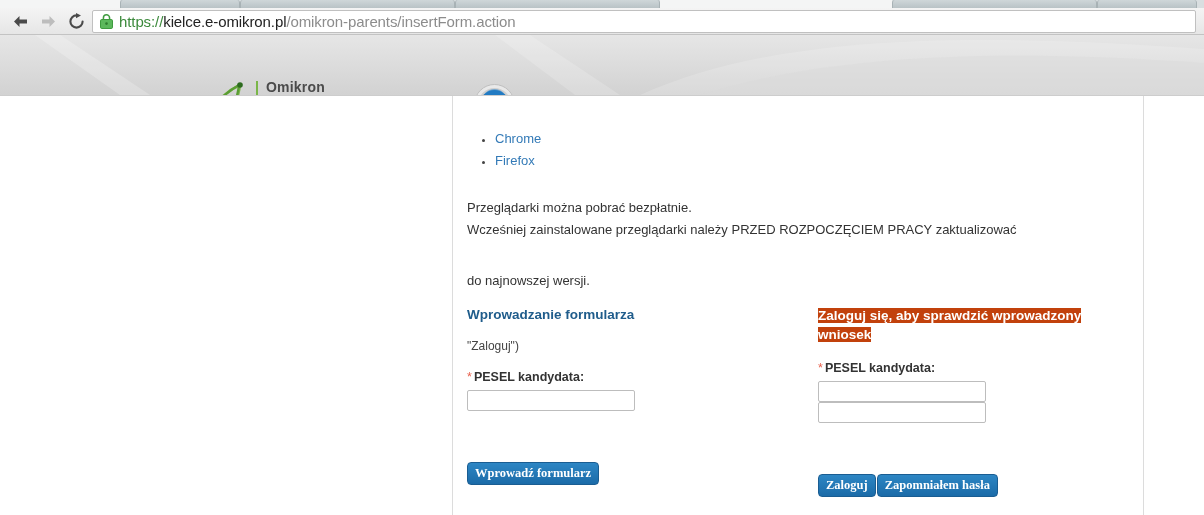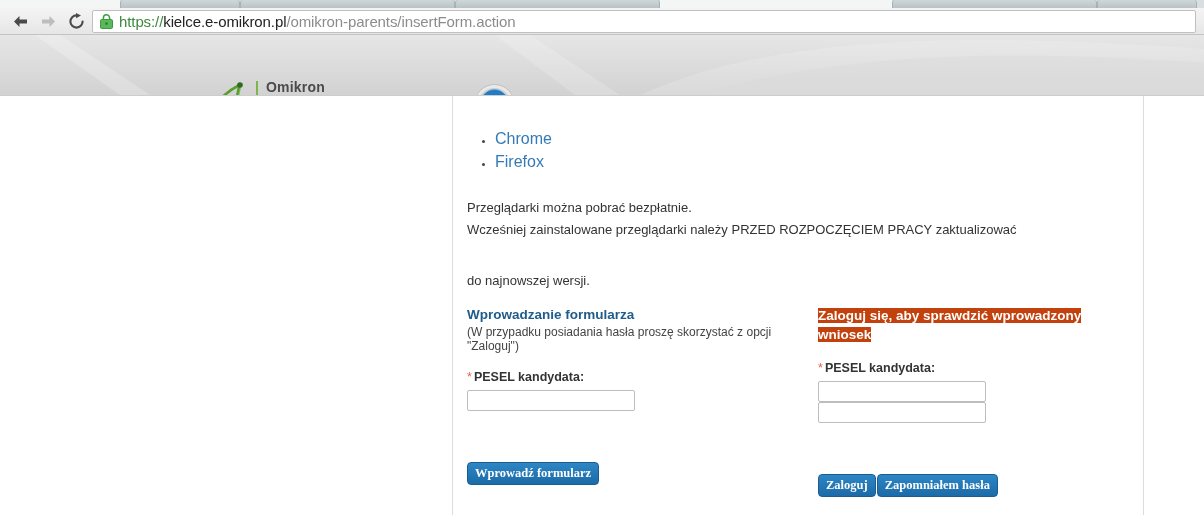--- a/index.html
+++ b/index.html
@@ -108,21 +108,21 @@
   #rec-intro { position: absolute; left: 14px; top: 14px; }
 
   ul.browser-list {
     position: absolute; left: 18px; top: 32px;
     margin: 0; padding-left: 24px; list-style: disc;
   }
   ul.browser-list li {
     font-size: 13px; line-height: 22px; color: #333;
   }
   ul.browser-list li::marker { color: #444; font-size: 11px; }
-  a.blue-link { color: #337ab7; text-decoration: none; font-size: 16px; }
+  a.blue-link { color: #337ab7; text-decoration: none; font-size: 13px; }
 
   #dl-note { position: absolute; left: 14px; top: 89px; }
   #update-note { position: absolute; left: 14px; top: 111px; }
   #version-note { position: absolute; left: 14px; top: 131px; margin-top: 44px; }
 
   
   #form-left { position: absolute; left: 14px; top: 210px; width: 330px; }
   #form-right { position: absolute; left: 365px; top: 210px; width: 300px; }
 
   h3.form-heading {
@@ -269,21 +269,21 @@
       </li>
     </ul>
 
     <p class="para" id="dl-note">Przeglądarki można pobrać bezpłatnie.</p>
     <p class="para" id="update-note">Wcześniej zainstalowane przeglądarki należy PRZED ROZPOCZĘCIEM PRACY zaktualizować</p>
     <p class="para" id="version-note">do najnowszej wersji.</p>
 
     <div id="form-left">
       <h3 class="form-heading">Wprowadzanie formularza</h3>
       <p class="sub-note">
-        <span>(W przypadku posiadania hasła proszę skorzystać z opcji</span><br>
+        <br>
         <span>"Zaloguj")</span>
       </p>
 
       <div class="field-label">
         <span class="req-star">*</span><span>PESEL kandydata:</span>
       </div>
       <input class="txt" type="text" value="" style="">
 
       <div class="btn-row">
         <button class="blue-btn">Wprowadź formularz</button>

